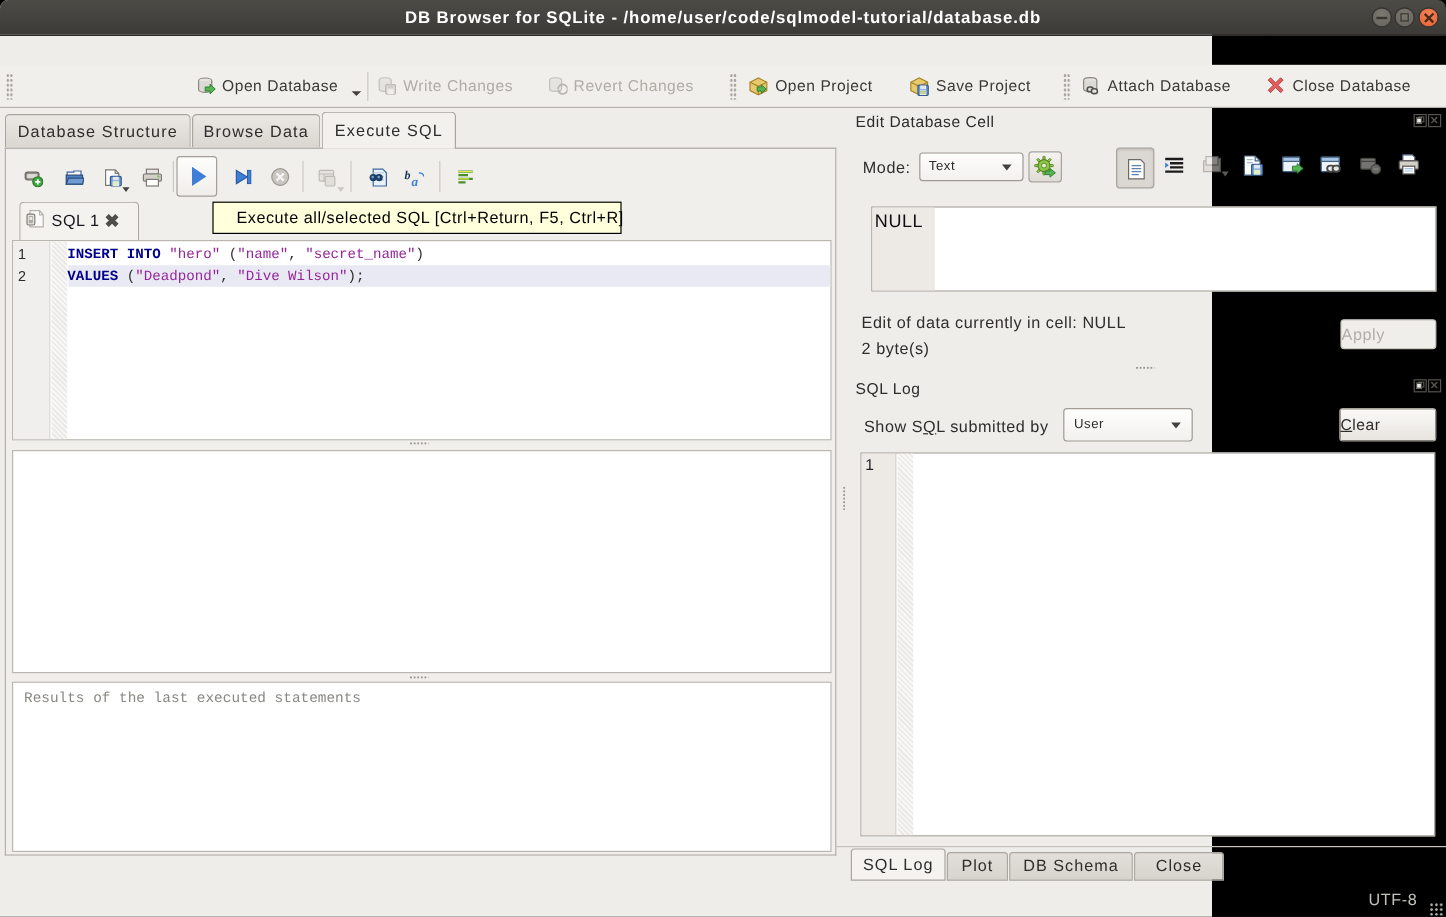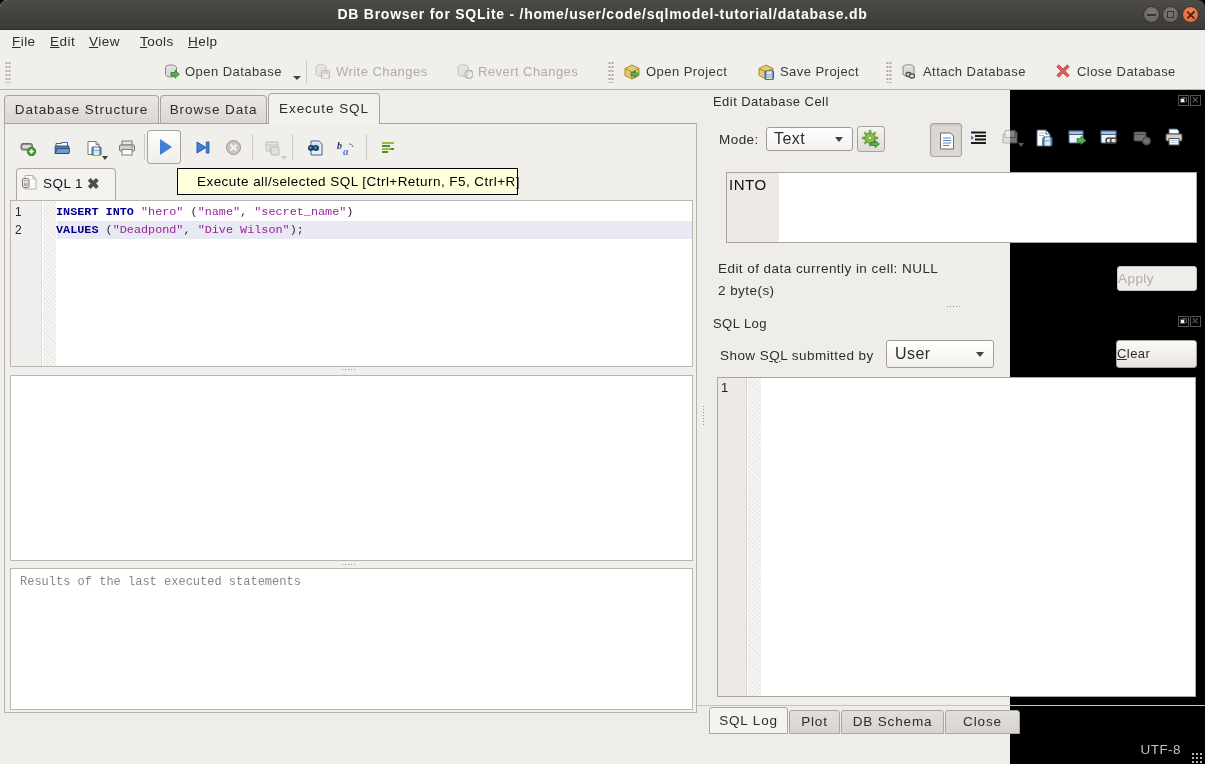--- a/index.html
+++ b/index.html
@@ -41,47 +41,40 @@
 .codeline{position:absolute;left:45px;right:0;height:18px;font-family:"Liberation Mono",monospace;font-size:11.8px;letter-spacing:0;line-height:18px;white-space:pre}
 .kw{color:#00008b;font-weight:bold}
 .str{color:#95259b}
 .tooltip{position:absolute;left:177px;top:168px;width:341px;height:27px;background:#ffffdc;border:1px solid #000;z-index:9;font-size:13.5px;line-height:25px;padding-left:19px;color:#000;white-space:nowrap}
 
 .hdots{position:absolute;width:16px;height:3px;background-image:radial-gradient(circle,#96928c 0.8px,transparent 1px);background-size:3px 3px}
 .vdots{position:absolute;width:3px;height:20px;background-image:radial-gradient(circle,#96928c 0.8px,transparent 1px);background-size:3px 3px}
 
 .docktitle{font-size:13px;color:#2e2d2b}
 .smicon{position:absolute;width:11px;height:11px;border:1px solid #55534e}
-.combo{position:absolute;background:linear-gradient(#fefefd,#f3f1ee);border:1px solid #a19d96;border-radius:3px;font-size:16px}
+.combo{position:absolute;background:linear-gradient(#fefefd,#f3f1ee);border:1px solid #a19d96;border-radius:3px;font-size:11px}
 .combo .arr{position:absolute;right:9px;top:50%;margin-top:-2px;width:0;height:0;border-left:4.5px solid transparent;border-right:4.5px solid transparent;border-top:5px solid #44423e}
 .btn{position:absolute;background:linear-gradient(#fbfaf8,#e7e4df);border:1px solid #a8a49d;border-radius:3px;font-size:13px;color:#2e2d2b}
 .btn.dis{background:#f0eeea;border:1px solid #c8c4be;color:#b2aea8}
 .toolbtn{position:absolute;width:31px;height:31px;border-radius:3px}
 .toolbtn.checked{background:#dbd7d2;border:1px solid #a8a49d;box-shadow:inset 0 1px 2px rgba(0,0,0,.12)}
 .toolbtn.raised{background:linear-gradient(#f5f3f0,#dfdbd5);border:1px solid #a8a49d}
 
 .dtab{position:absolute;font-size:13.5px;letter-spacing:.85px;text-align:center;border:1px solid #aaa6a0;border-radius:3px 3px 0 0;background:linear-gradient(#e2dfda,#d7d3cd);color:#2e2d2b}
 .dtab.active{background:#f5f3f0;height:27px}
 .statusbar{left:0;top:737px;width:1205px;height:27px}
 .utf{position:absolute;right:24px;top:5px;color:#c3c0bc;font-size:13.5px}
 </style></head>
 <body>
 <div class="win">
   <div class="abs titlebar">
       <div class="title-text">DB Browser for SQLite - /home/user/code/sqlmodel-tutorial/database.db</div>
     <div class="wbtn min"></div>
       <div class="wbtn max"></div>
       <div class="wbtn cls"></div>
-  </div>
-  <div class="abs menubar">
-    <span style="left:12px"><u>F</u>ile</span>
-    <span style="left:50px"><u>E</u>dit</span>
-    <span style="left:89px"><u>V</u>iew</span>
-    <span style="left:140px"><u>T</u>ools</span>
-    <span style="left:188px"><u>H</u>elp</span>
   </div>
   <div class="abs toolbar">
     <div class="handle" style="left:5px"></div>
     <div class="tbitem" style="left:163px">
       <svg width="17" height="17" viewBox="0 0 17 17">
           <ellipse cx="8" cy="4.5" rx="5.5" ry="2.5" fill="#e8e6e2" stroke="#8a8780"></ellipse>
           <path d="M2.5 4.5v7c0 1.4 2.5 2.5 5.5 2.5s5.5-1.1 5.5-2.5v-7" fill="#dcdad5" stroke="#8a8780"></path>
           <path d="M8 9.5h4v-2.3l4.4 4-4.4 4v-2.3H8z" fill="#56b456" stroke="#2c7d2c" stroke-width=".8"></path>
         </svg>
       <span class="lbl">Open Database</span>
@@ -344,21 +337,21 @@
     <svg width="20" height="18" viewBox="0 0 20 18">
         <path d="M5 1h8l2 2v3H5z" fill="#fff" stroke="#44617f"></path>
         <rect x="2" y="6" width="16" height="7" rx="1" fill="#d3d0ca" stroke="#55534e"></rect>
         <rect x="5" y="10.5" width="10" height="6.5" fill="#fff" stroke="#55534e"></rect>
         <path d="M6.5 12.5h7M6.5 14.5h7" stroke="#a8c4e4"></path>
       </svg>
   </div>
 
   <div class="abs" style="left:726px;top:172px;width:471px;height:71px;background:#fff;border:1px solid #aaa69f">
     <div class="abs" style="left:0;top:0;bottom:0;width:52px;background:#edeae5"></div>
-    <div class="abs" style="left:2px;top:3px;font-size:15px;letter-spacing:.5px;color:#0e0d12">INTO</div>
+    <div class="abs" style="left:2px;top:3px;font-size:15px;letter-spacing:.5px;color:#0e0d12">NULL</div>
   </div>
   <div class="abs" style="left:718px;top:261px;font-size:13.5px">Edit of data currently in cell: NULL</div>
   <div class="abs" style="left:718px;top:283px;font-size:13.5px">2 byte(s)</div>
   <div class="btn dis" style="left:1117px;top:266px;width:80px;height:25px;line-height:23px;font-size:13.5px">Apply</div>
   <div class="hdots" style="left:946px;top:305px"></div>
   <div class="abs docktitle" style="left:713px;top:316px">SQL Log</div>
   <div class="smicon" style="left:1178px;top:316px">
       <div style="width:5px;height:5px;border:1px solid #55534e;margin:1px 0 0 3px"></div>
       <div style="width:5px;height:5px;border:1px solid #55534e;background:#efede9;margin:-4px 0 0 1px"></div>
     </div>

